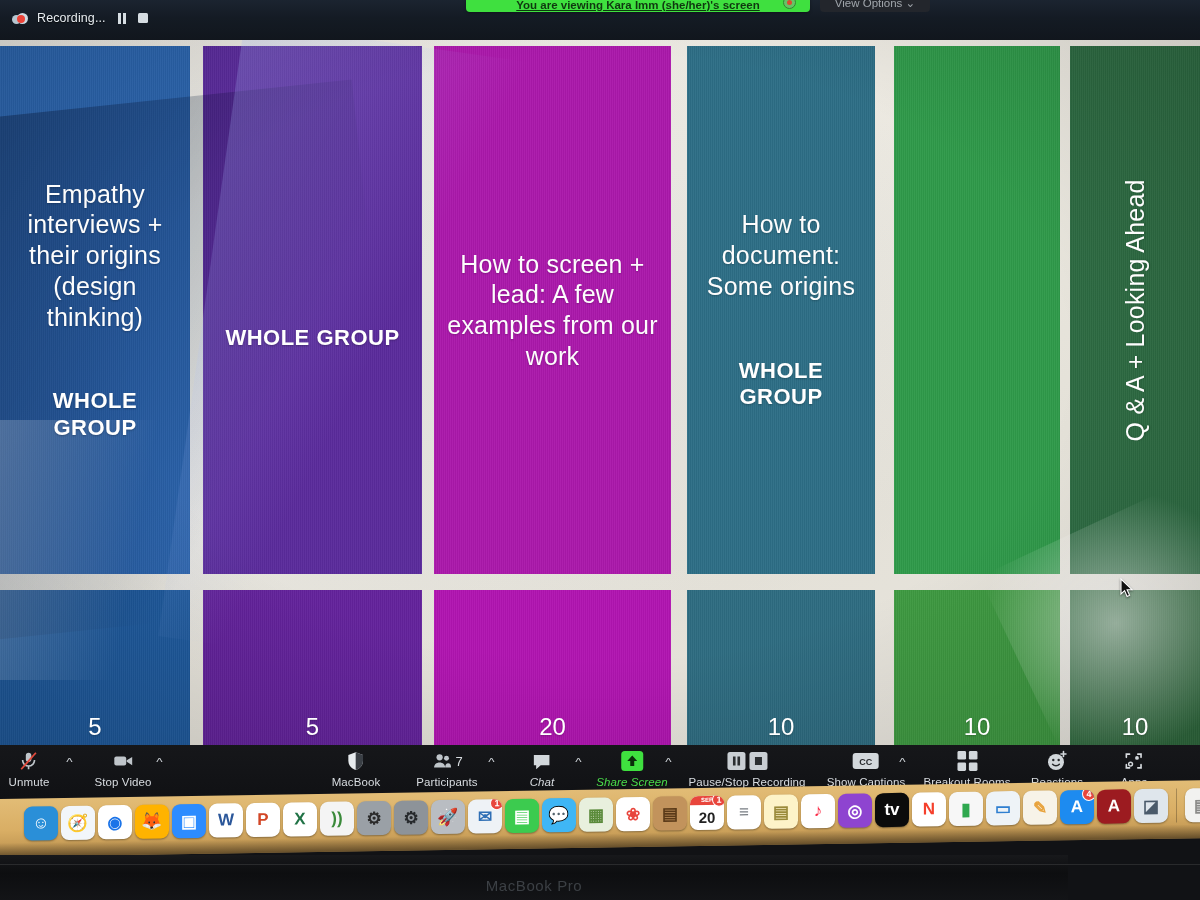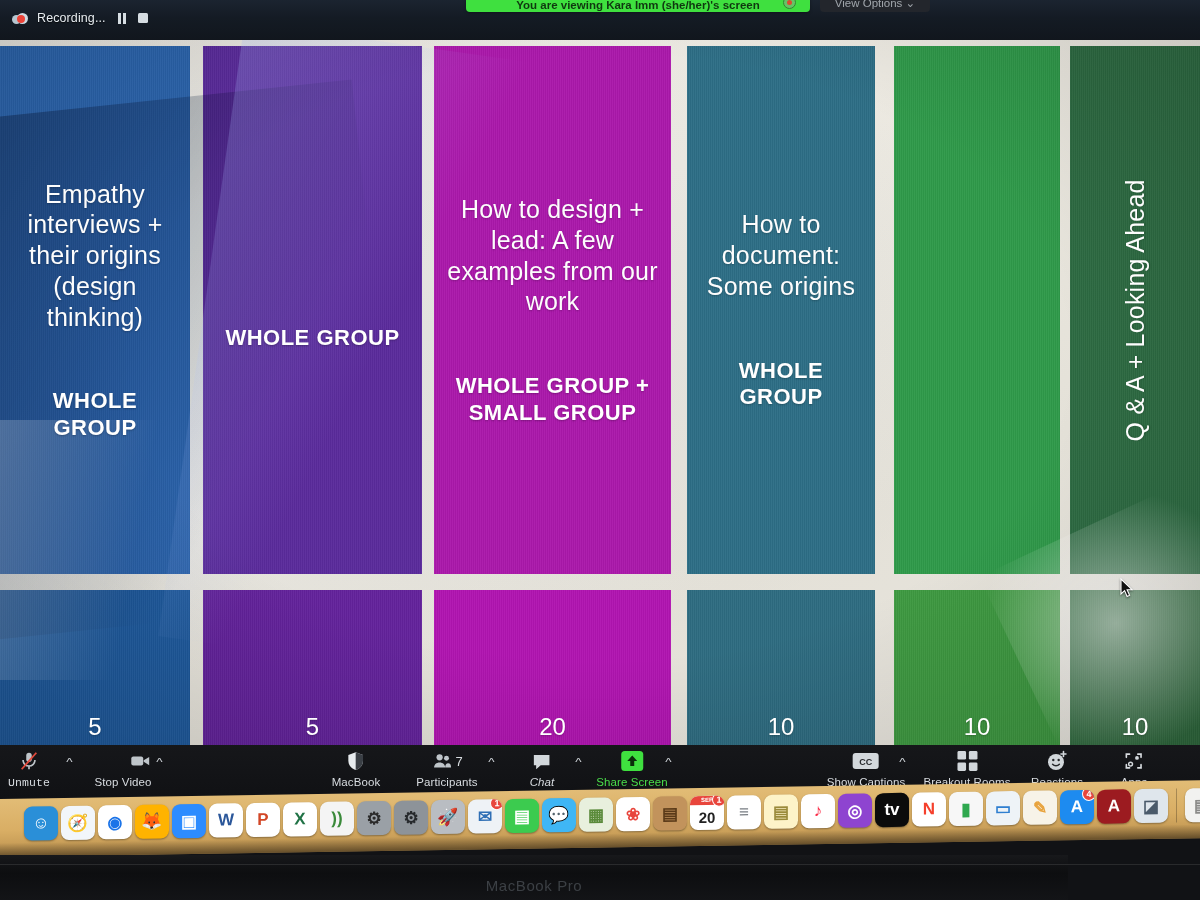--- a/index.html
+++ b/index.html
@@ -50,21 +50,21 @@
     position: absolute; left: 466px; top: -10px;
     width: 344px; height: 22px;
     background: #3fe03f;
     border-radius: 0 0 4px 4px;
     display: flex; align-items: flex-end; justify-content: center;
     padding-bottom: 1px;
     box-shadow: 0 1px 3px rgba(0,0,0,.35);
   }
   .share-banner-text {
     color: #0c2a0c; font-size: 11.5px; font-weight: bold;
-    white-space: nowrap; opacity: .92;
+    white-space: nowrap; opacity: .92; text-decoration: underline;
   }
   .share-dot {
     position: absolute; right: 14px; bottom: 3px;
     width: 13px; height: 13px; border-radius: 50%;
     background: #66c266; border: 1.4px solid #2e8a2e;
   }
   .share-dot::after {
     content:''; position: absolute; left: 3px; top: 3px;
     width: 5px; height: 5px; border-radius: 50%; background: #d94c30;
   }
@@ -212,21 +212,21 @@
     align-items: center; justify-content: flex-start;
     color: #d8dce0;
     gap: 3px;
   }
   .zb-label { font-size: 11.5px; white-space: nowrap; letter-spacing: .1px; }
   .zb-icon { height: 24px; display:flex; align-items:center; justify-content:center; }
   .zb-caret {
     position: absolute; top: 12px;
     color: #cfd4d8; font-size: 10px; transform: scaleX(1.35);
   }
-  .zb-green .zb-label { color: #4ade4a; }
+  .zb-green .zb-label { color: #4ade4a; font-style: italic; }
 
   
   .dock-shelf {
     position: absolute; left: 0; top: 799px;
     width: 1200px; height: 58px;
     background: linear-gradient(180deg,#e2bc76 0%, #d9ae64 55%, #b98f4d 100%);
     transform: skewY(-0.9deg);
     transform-origin: left center;
     overflow: hidden;
   }
@@ -327,22 +327,21 @@
             <div class="col-group">WHOLE GROUP</div>
           </div>
           <div class="col-gap"></div>
           <div class="col-time" style="background: rgb(99, 34, 156);">
             <span>5</span>
             <span>min</span>
           </div>
         </div>
         <div class="col" style="left: 434px; width: 237px;">
           <div class="col-body" style="background: rgb(171, 24, 171);">
-            <div class="col-title">How to design + lead: A few examples from our work</div>
-            <div class="col-group">WHOLE GROUP + SMALL GROUP</div>
+            <div class="col-title">How to screen + lead: A few examples from our work</div>
           </div>
           <div class="col-gap"></div>
           <div class="col-time" style="background: rgb(177, 20, 177);">
             <span>20</span>
             <span>min</span>
           </div>
         </div>
         <div class="col" style="left: 687px; width: 188px;">
           <div class="col-body" style="background: rgb(45, 110, 134);">
             <div class="col-title">How to document: Some origins</div>
@@ -380,32 +379,32 @@
     <div class="glare4"></div>
     <div class="glare3"></div>
     <div class="vignette"></div>
 
     <svg class="cursor" viewBox="0 0 14 20">
       <path d="M1,1 L1,16 L4.6,12.6 L7.1,18.4 L9.6,17.3 L7.1,11.7 L12,11.7 Z" fill="#111" stroke="#fff" stroke-width="1.1"></path>
     </svg>
   </div>
 
   <div class="zoombar" id="zoombar">
-      <div class="zb-item" style="left: 29px; transform: translateX(-50%); font-family: Liberation Mono, monospace;">
+      <div class="zb-item" style="left: 29px; transform: translateX(-50%);">
         <div class="zb-icon">
           <svg width="22" height="22" viewBox="0 0 24 24" fill="none" stroke="#d8dce0" stroke-width="1.8">
             <rect x="9" y="3" width="6" height="10" rx="3" fill="#bfc5ca" stroke="none"></rect>
             <path d="M5.5 11a6.5 6.5 0 0 0 13 0M12 17.5V21" stroke="#bfc5ca"></path>
             <line x1="4" y1="21" x2="20" y2="3" stroke="#e04a3c" stroke-width="2"></line>
           </svg>
         </div>
         <div class="zb-label">Unmute</div>
       </div>
       <div class="zb-caret" style="left: 67px;">^</div>
-      <div class="zb-item" style="left: 123px; transform: translateX(-50%); align-items: flex-end;">
+      <div class="zb-item" style="left: 123px; transform: translateX(-50%);">
         <div class="zb-icon">
           <svg width="22" height="22" viewBox="0 0 24 24" fill="none" stroke="#d8dce0" stroke-width="1.8">
             <rect x="2" y="7" width="13" height="10" rx="2.2" fill="#bfc5ca" stroke="none"></rect>
             <path d="M15.5 11.2 21.5 7.5v9l-6-3.7z" fill="#bfc5ca" stroke="none"></path>
           </svg>
         </div>
         <div class="zb-label">Stop Video</div>
       </div>
       <div class="zb-caret" style="left: 157px;">^</div>
       <div class="zb-item" style="left: 356px; transform: translateX(-50%);">
@@ -442,20 +441,32 @@
       <div class="zb-item zb-green" style="left: 632px; transform: translateX(-50%);">
         <div class="zb-icon">
           <svg width="26" height="22" viewBox="0 0 26 22">
             <rect x="2" y="1" width="22" height="20" rx="3.5" fill="#3fe03f"></rect>
             <path d="M13 5.5 18 11h-3v5h-4v-5H8z" fill="#0b2d0b"></path>
           </svg>
         </div>
         <div class="zb-label">Share Screen</div>
       </div>
       <div class="zb-caret" style="left: 666px;">^</div>
+      <div class="zb-item" style="left: 747px; transform: translateX(-50%);">
+        <div class="zb-icon">
+          <svg width="42" height="22" viewBox="0 0 42 22">
+            <rect x="1" y="2" width="18" height="18" rx="2.5" fill="#c9ced3"></rect>
+            <rect x="6.5" y="6.5" width="2.6" height="9" fill="#2b2e31"></rect>
+            <rect x="11" y="6.5" width="2.6" height="9" fill="#2b2e31"></rect>
+            <rect x="23" y="2" width="18" height="18" rx="2.5" fill="#c9ced3"></rect>
+            <rect x="28.5" y="7" width="7" height="8" fill="#2b2e31"></rect>
+          </svg>
+        </div>
+        <div class="zb-label">Pause/Stop Recording</div>
+      </div>
       <div class="zb-item" style="left: 866px; transform: translateX(-50%);">
         <div class="zb-icon">
           <svg width="28" height="18" viewBox="0 0 28 18">
             <rect x="1" y="1" width="26" height="16" rx="3" fill="#d3d8dc"></rect>
             <text x="14" y="12.6" font-family="Liberation Sans, sans-serif" font-size="9" font-weight="bold" fill="#27292c" text-anchor="middle">CC</text>
           </svg>
         </div>
         <div class="zb-label">Show Captions</div>
       </div>
       <div class="zb-caret" style="left: 900px;">^</div>

